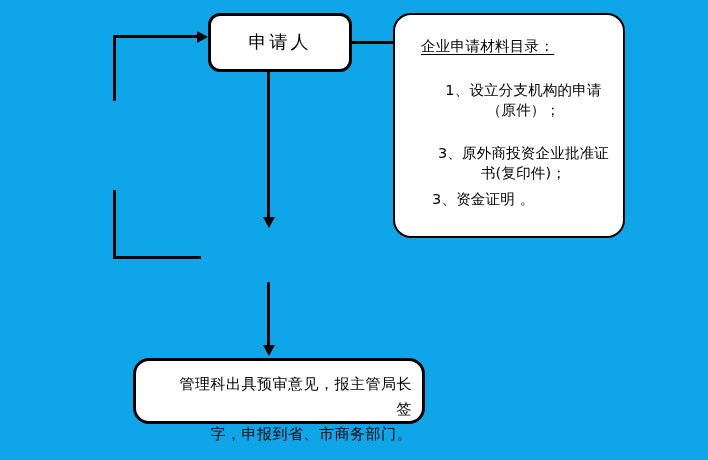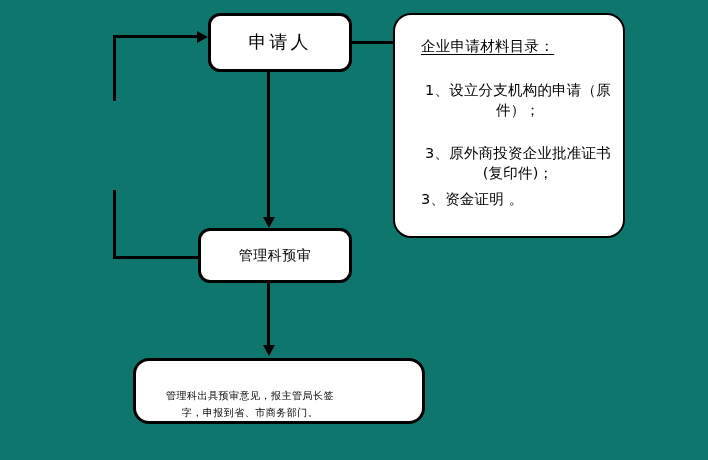--- a/index.html
+++ b/index.html
@@ -9,21 +9,21 @@
     background: #ffffff;
   }
   body {
     font-family: "DejaVu Sans", "Liberation Sans", sans-serif;
     color: #000000;
   }
   #canvas {
     position: relative;
     width: 708px;
     height: 460px;
-    background: #0f766e;
+    background: #0ea5e9;
     overflow: hidden;
   }
   .node {
     position: absolute;
     box-sizing: border-box;
     border: 3px solid #000000;
     background: #ffffff;
     display: flex;
     align-items: center;
     justify-content: center;
@@ -85,24 +85,23 @@
     left: 133px;
     top: 358px;
     width: 292px;
     height: 66px;
     border-radius: 16px;
     justify-content: flex-start;
     align-items: flex-start;
     padding: 11px 10px 0 30px;
   }
   #node-opinion .label {
-    font-size: 10px;
-    text-align: center;
+    font-size: 15px;
+    text-align: right;
     line-height: 1.65;
-    margin-top: 16px;
   }
 
   
   #node-materials {
     left: 393px;
     top: 13px;
     width: 232px;
     height: 225px;
     border-radius: 18px;
     border-width: 2px;
@@ -116,20 +115,21 @@
     text-decoration: underline;
     text-underline-offset: 3px;
     margin-bottom: 24px;
     letter-spacing: 0.3px;
   }
   #node-materials .mat-item {
     font-size: 14.5px;
     margin-bottom: 22px;
     letter-spacing: 0.2px;
     line-height: 1.4;
+    margin-left: 11px;
   }
   #node-materials .mat-item.tight {
     margin-bottom: 6px;
   }
   #node-materials .mat-item.last {
     margin-bottom: 0;
   }
 
   
   .seg {
@@ -172,23 +172,20 @@
   <div class="seg" style="left:113px; top:190px; width:3px; height:69px;"></div>
 
   <div class="seg" style="left:267px; top:282px; width:3px; height:64px;"></div>
   <div class="arrowhead down" style="left:262.5px; top:345px;"></div>
 
   <div class="node" id="node-applicant">
     <span class="label">申请人</span>
   </div>
 
 
-  <div class="node" id="node-prereview">
-    <span class="label">管理科预审</span>
-  </div>
 
   <div class="node" id="node-opinion">
     <span class="label">管理科出具预审意见，报主管局长签
 字，申报到省、市商务部门。</span>
   </div>
 
   <div class="node" id="node-materials">
     <span class="mat-title">企业申请材料目录：</span>
     <span class="mat-item">1、设立分支机构的申请（原件）；</span>
     <span class="mat-item tight">3、原外商投资企业批准证书(复印件)；</span>

